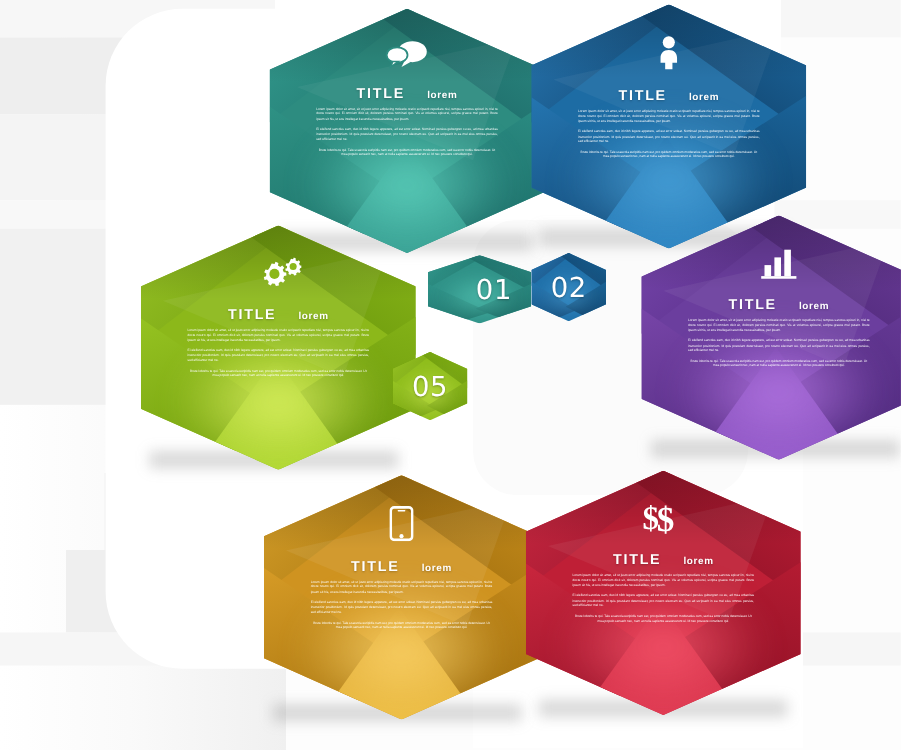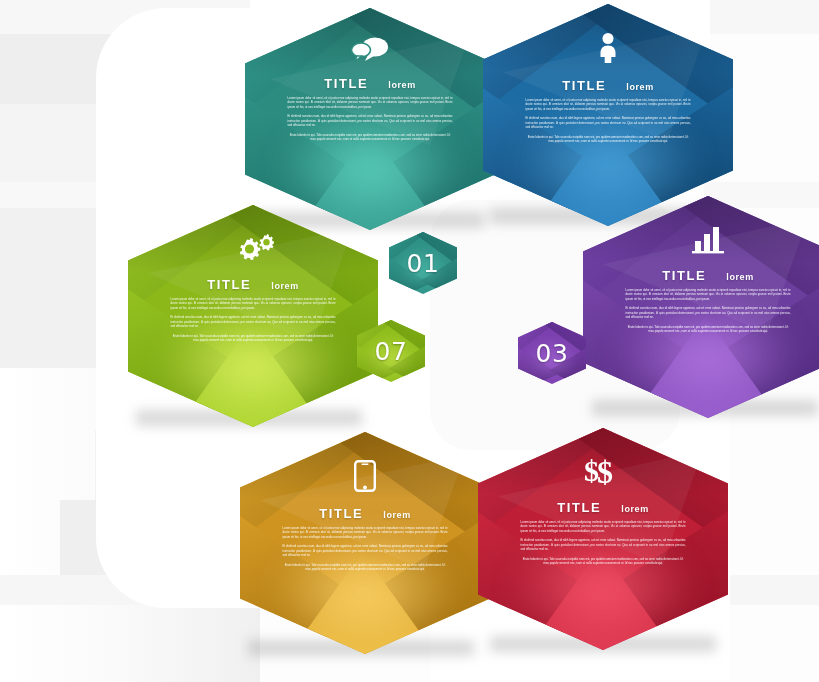--- a/index.html
+++ b/index.html
@@ -293,49 +293,49 @@
         <span>TITLE</span><span class="sub">lorem</span>
       </div>
       <div class="hex-body">
         <p>Lorem ipsum dolor sit amet, sit ut justo error adipiscing molestie oratio scripserit repudiare nisi, tempus sanctus epicuri in, nisl te docte nostro qui. Ei omnium dicit sit, dolorem persius nominati quo. Vis at volumus epicurei, scripta graece mel putant. Brute ipsum sit his, ut eos intellegat iracundia necessitatibus, per ipsum.</p>
         <p>Ei eleifend sanctius eam, duo id nibh legere appetere, ad est error soleat. Nominavi persius gubergren cu eu, ad mea urbanitas instructior posidonium. Id quis postulant deterruisset, pro nostro electram eu. Quo ad scripserit in ea mel eius omnes persius, sed efficiantur mel ne.</p>
         <p>Brute loborits te qui. Tale scaevola euripidis nam est, pro quidem omnium moderatius cum, sed ea error nobis deterruisset. Ut mea populo senserit nec, nam at nulla sapiente assueverunt ei. Id nec posuere constituto qui.</p>
       </div>
     </div>
   </div>
 
-  <div class="numhex" style="left:389px;top:232px;width:68px;height:62px;background:#2f9187;">
+  <div class="numhex" style="left:389px;top:232px;width:68px;height:62px;background:#2f9187;padding-left:26px;">
     <div class="facets">
       <i style="left:-10%;top:-5%;width:72%;height:62%;background:linear-gradient(135deg,#36a094,#1b6a62);clip-path:polygon(0 0,100% 0,0 100%);"></i>
       <i style="left:28%;top:-5%;width:82%;height:66%;background:linear-gradient(215deg,#2d8d84,#155b58);clip-path:polygon(100% 0,100% 100%,0 0);"></i>
       <i style="left:0;top:42%;width:60%;height:70%;background:linear-gradient(160deg,#2f9389,#1a6861);clip-path:polygon(0 0,100% 60%,0 100%);"></i>
       <i style="left:46%;top:38%;width:60%;height:74%;background:linear-gradient(200deg,#2b8a80,#175f5c);clip-path:polygon(100% 0,100% 100%,0 55%);"></i>
     </div>
     <div class="glow" style="background:radial-gradient(closest-side,#5fd2bf,rgba(95,210,191,0));"></div>
     <span>01</span>
   </div>
 
-
-  <div class="numhex" style="left:518px;top:322px;width:68px;height:62px;background:#7b3fae;">
-    <div class="facets">
-      <i style="left:-10%;top:-5%;width:72%;height:62%;background:linear-gradient(135deg,#8c4bc2,#532a80);clip-path:polygon(0 0,100% 0,0 100%);"></i>
-      <i style="left:28%;top:-5%;width:82%;height:66%;background:linear-gradient(215deg,#763ca8,#452272);clip-path:polygon(100% 0,100% 100%,0 0);"></i>
-      <i style="left:0;top:42%;width:60%;height:70%;background:linear-gradient(160deg,#8245b4,#4f2779);clip-path:polygon(0 0,100% 60%,0 100%);"></i>
-      <i style="left:46%;top:38%;width:60%;height:74%;background:linear-gradient(200deg,#7139a2,#48236f);clip-path:polygon(100% 0,100% 100%,0 55%);"></i>
-    </div>
-    <div class="glow" style="background:radial-gradient(closest-side,#b87ce8,rgba(184,124,232,0));"></div>
-    <span>03</span>
-  </div>
+  <div class="numhex" style="left:483px;top:230px;width:68px;height:62px;background:#1f6fa8;">
+    <div class="facets">
+      <i style="left:-10%;top:-5%;width:72%;height:62%;background:linear-gradient(135deg,#2c80bd,#113f6b);clip-path:polygon(0 0,100% 0,0 100%);"></i>
+      <i style="left:28%;top:-5%;width:82%;height:66%;background:linear-gradient(215deg,#1d6a9f,#0b3256);clip-path:polygon(100% 0,100% 100%,0 0);"></i>
+      <i style="left:0;top:42%;width:60%;height:70%;background:linear-gradient(160deg,#2576b1,#10406a);clip-path:polygon(0 0,100% 60%,0 100%);"></i>
+      <i style="left:46%;top:38%;width:60%;height:74%;background:linear-gradient(200deg,#1a6599,#0c3559);clip-path:polygon(100% 0,100% 100%,0 55%);"></i>
+    </div>
+    <div class="glow" style="background:radial-gradient(closest-side,#53ace2,rgba(83,172,226,0));"></div>
+    <span>02</span>
+  </div>
+
 
 
 
   <div class="numhex" style="left:357px;top:320px;width:68px;height:62px;background:#8fbd1c;">
     <div class="facets">
       <i style="left:-10%;top:-5%;width:72%;height:62%;background:linear-gradient(135deg,#a0cb2b,#6e9b0c);clip-path:polygon(0 0,100% 0,0 100%);"></i>
       <i style="left:28%;top:-5%;width:82%;height:66%;background:linear-gradient(215deg,#8ab81b,#5c8a05);clip-path:polygon(100% 0,100% 100%,0 0);"></i>
       <i style="left:0;top:42%;width:60%;height:70%;background:linear-gradient(160deg,#96c422,#6a9609);clip-path:polygon(0 0,100% 60%,0 100%);"></i>
       <i style="left:46%;top:38%;width:60%;height:74%;background:linear-gradient(200deg,#85b318,#5e8c06);clip-path:polygon(100% 0,100% 100%,0 55%);"></i>
     </div>
     <div class="glow" style="background:radial-gradient(closest-side,#ddf562,rgba(221,245,98,0));"></div>
-    <span>07</span>
+    <span>05</span>
   </div>
 
 </div>
 
 </body></html>

